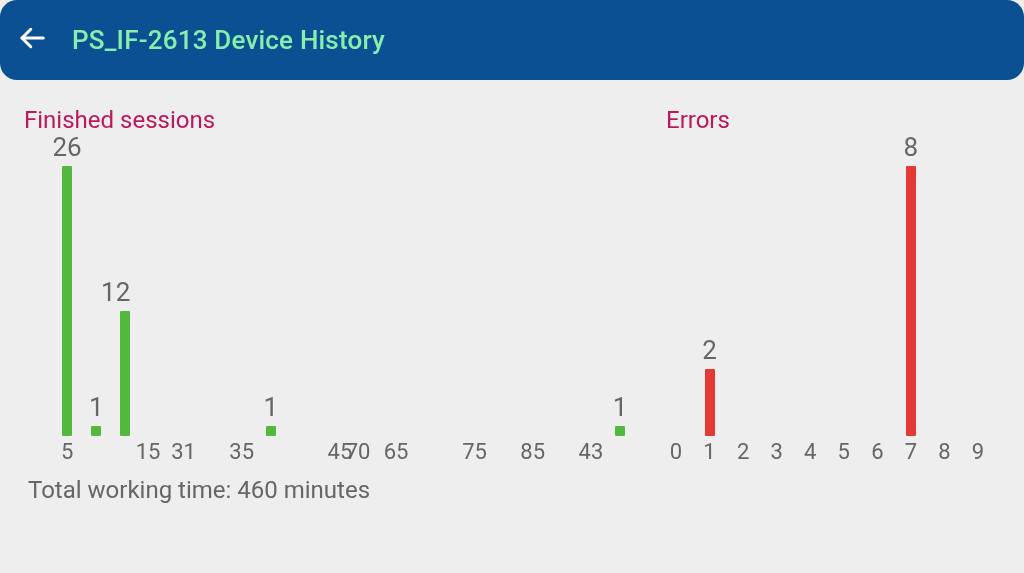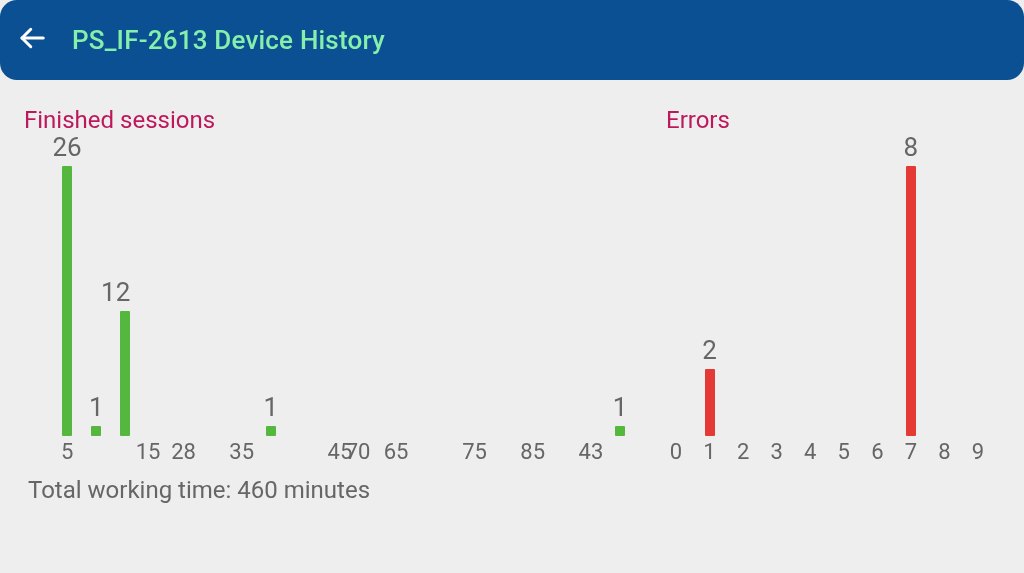--- a/index.html
+++ b/index.html
@@ -156,21 +156,21 @@
             <div class="bar green" style="height: 10.3846px;"></div>
           </div>
           <div class="bar-wrap" style="left: 591px;">
             <div class="bar-label">1</div>
             <div class="bar green" style="height: 10.3846px;"></div>
           </div>
         </div>
       <div class="axis">
           <div class="tick" style="left: 43.1px;">5</div>
           <div class="tick" style="left: 112px; margin-left: 12px;">15</div>
-          <div class="tick" style="left: 159.5px;">28</div>
+          <div class="tick" style="left: 159.5px;">31</div>
           <div class="tick" style="left: 217.7px;">35</div>
           <div class="tick" style="left: 275.9px; margin-left: 40px;">45</div>
           <div class="tick" style="left: 334.1px;">70</div>
           <div class="tick" style="left: 372px;">65</div>
           <div class="tick" style="left: 450.5px;">75</div>
           <div class="tick" style="left: 508.7px; margin-top: 13px;">85</div>
           <div class="tick" style="left: 566.9px;">43</div>
         </div>
     </div>
     <div class="footer-line">Total working time: 460 minutes</div>

